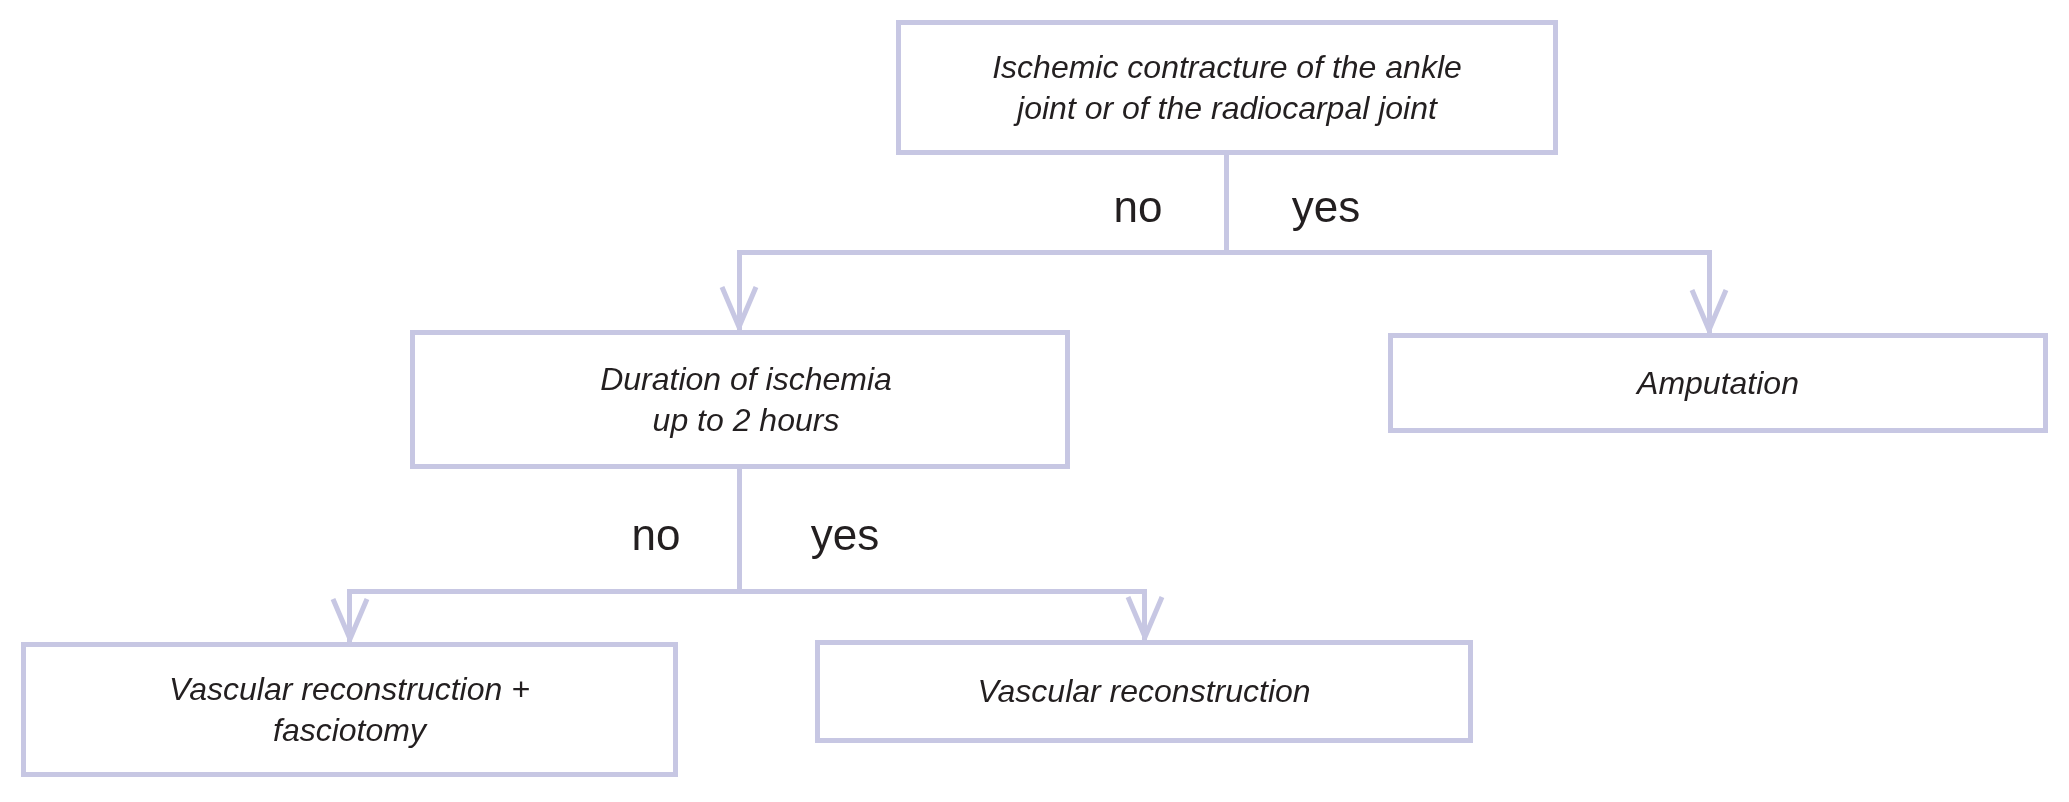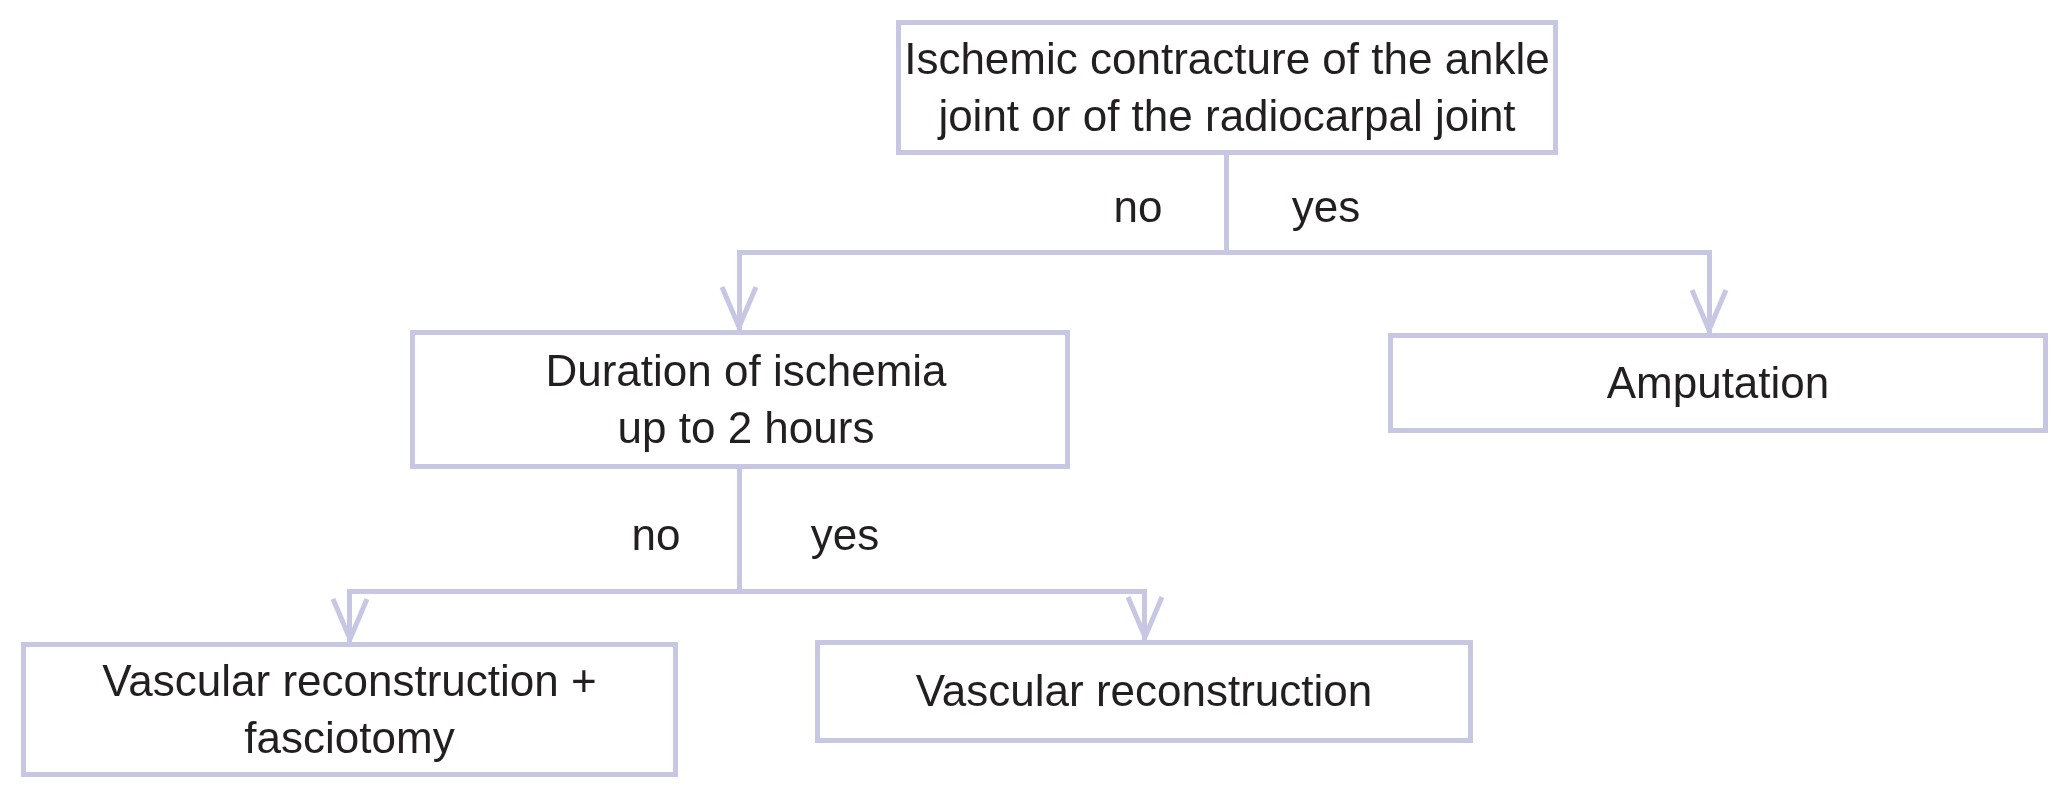--- a/index.html
+++ b/index.html
@@ -16,23 +16,24 @@
     color:var(--text);
     overflow:hidden;
   }
   .node{
     position:absolute;
     box-sizing:border-box;
     border:5px solid var(--line);
     background:#fff;
     display:flex;align-items:center;justify-content:center;
     text-align:center;
-    font-size:44px;line-height:1.28;
+    font-size:32px;line-height:1.28;
     white-space:pre-line;
     color:var(--text);
+    font-style:italic;
   }
   .edge{
     position:absolute;
     background:var(--line);
   }
   .branch-label{
     position:absolute;
     transform:translate(-50%,-50%);
     font-size:44px;
     color:var(--text);

